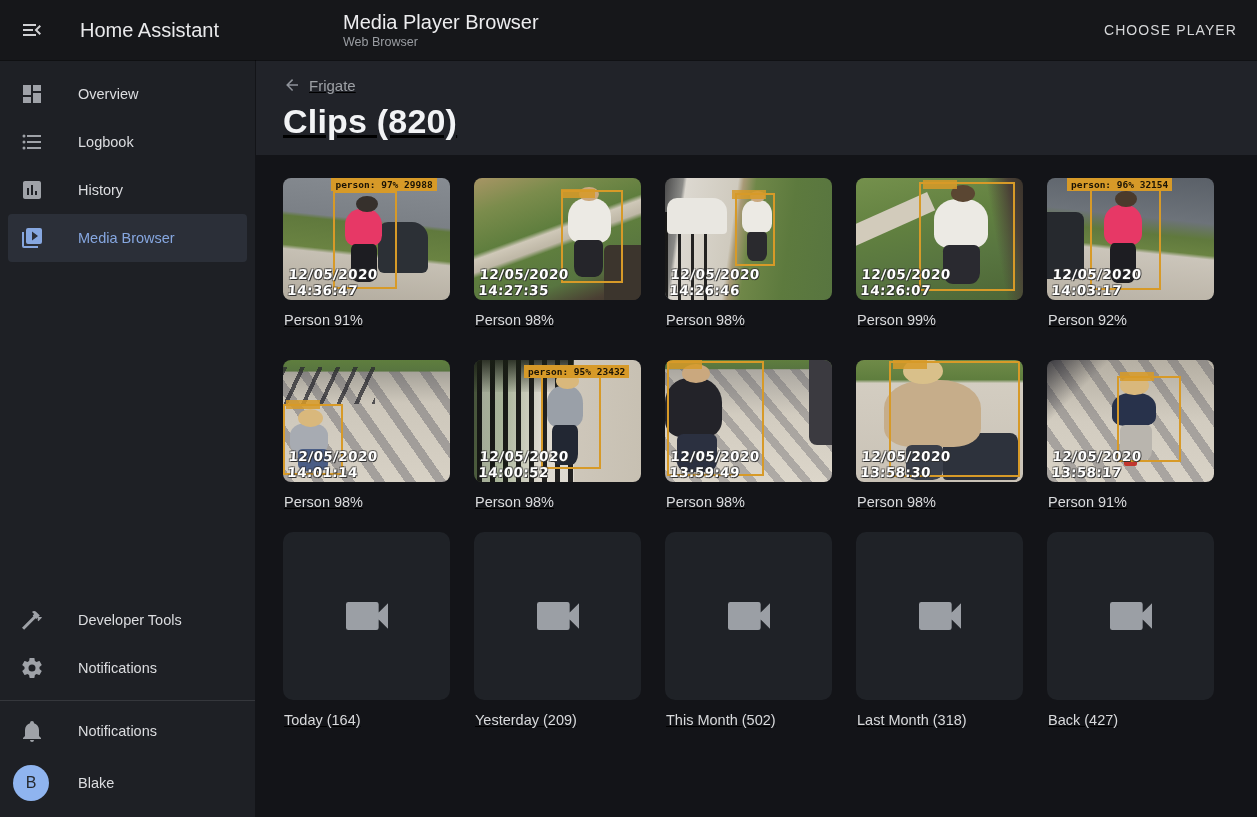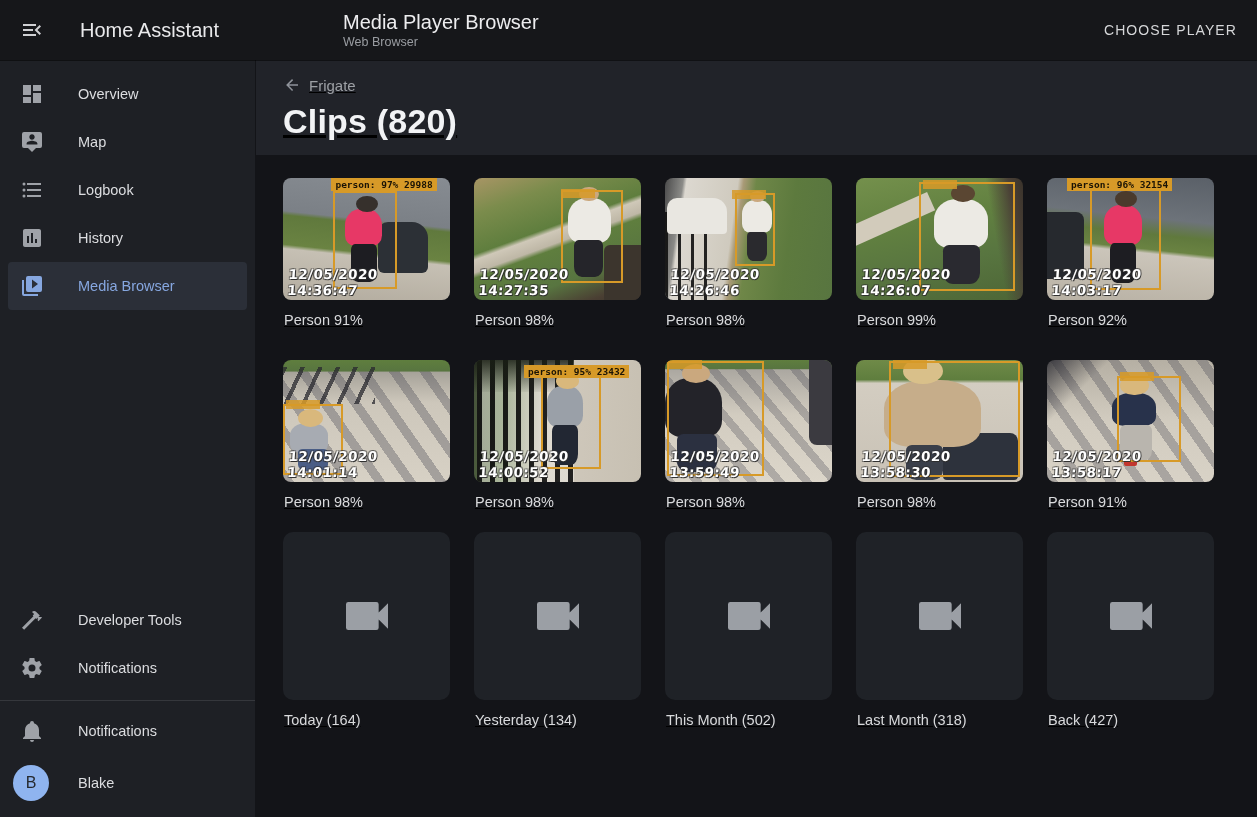--- a/index.html
+++ b/index.html
@@ -174,26 +174,20 @@
     <div class="sidebar">
       <nav id="sidebar-nav">
           <div class="nav-item">
     <span class="nav-icon"><svg viewBox="0 0 24 24" width="24" height="24" fill="currentColor" fill-rule="evenodd">
                 <path d="M13,3V9H21V3M13,21H21V11H13M3,21H11V15H3M3,13H11V3H3V13Z"></path>
               </svg></span>
     <span class="nav-label">Overview</span>
   </div>
           <div class="nav-item">
     <span class="nav-icon"><svg viewBox="0 0 24 24" width="24" height="24" fill="currentColor" fill-rule="evenodd">
-                <path d="M20,2H4A2,2 0 0,0 2,4V16A2,2 0 0,0 4,18H8L12,22L16,18H20A2,2 0 0,0 22,16V4A2,2 0 0,0 20,2M12,4.3C13.5,4.3 14.7,5.5 14.7,7C14.7,8.5 13.5,9.7 12,9.7C10.5,9.7 9.3,8.5 9.3,7C9.3,5.5 10.5,4.3 12,4.3M17.4,14.6H6.6V13.5C6.6,11.7 10.2,10.7 12,10.7C13.8,10.7 17.4,11.7 17.4,13.5V14.6Z"></path>
-              </svg></span>
-    <span class="nav-label">Map</span>
-  </div>
-          <div class="nav-item">
-    <span class="nav-icon"><svg viewBox="0 0 24 24" width="24" height="24" fill="currentColor" fill-rule="evenodd">
                 <path d="M7,5H21V7H7V5M7,13V11H21V13H7M4,4.5A1.5,1.5 0 0,1 5.5,6A1.5,1.5 0 0,1 4,7.5A1.5,1.5 0 0,1 2.5,6A1.5,1.5 0 0,1 4,4.5M4,10.5A1.5,1.5 0 0,1 5.5,12A1.5,1.5 0 0,1 4,13.5A1.5,1.5 0 0,1 2.5,12A1.5,1.5 0 0,1 4,10.5M7,19V17H21V19H7M4,16.5A1.5,1.5 0 0,1 5.5,18A1.5,1.5 0 0,1 4,19.5A1.5,1.5 0 0,1 2.5,18A1.5,1.5 0 0,1 4,16.5Z"></path>
               </svg></span>
     <span class="nav-label">Logbook</span>
   </div>
           <div class="nav-item">
     <span class="nav-icon"><svg viewBox="0 0 24 24" width="24" height="24" fill="currentColor" fill-rule="evenodd">
                 <path d="M19,3H5C3.9,3 3,3.9 3,5V19C3,20.1 3.9,21 5,21H19C20.1,21 21,20.1 21,19V5C21,3.9 20.1,3 19,3M9,17H7V10H9V17M13,17H11V7H13V17M17,17H15V13H17V17Z"></path>
               </svg></span>
     <span class="nav-label">History</span>
   </div>
@@ -390,21 +384,21 @@
     <div class="card-label">Today (164)</div>
   </div>
             <div class="card">
     <div class="folder-tile">
       <span class="video-icon">
         <svg viewBox="0 0 24 24" width="56" height="56" fill="currentColor">
                     <path d="M17,10.5V7A1,1 0 0,0 16,6H4A1,1 0 0,0 3,7V17A1,1 0 0,0 4,18H16A1,1 0 0,0 17,17V13.5L21,17.5V6.5L17,10.5Z"></path>
                   </svg>
       </span>
     </div>
-    <div class="card-label">Yesterday (134)</div>
+    <div class="card-label">Yesterday (209)</div>
   </div>
             <div class="card">
     <div class="folder-tile">
       <span class="video-icon">
         <svg viewBox="0 0 24 24" width="56" height="56" fill="currentColor">
                     <path d="M17,10.5V7A1,1 0 0,0 16,6H4A1,1 0 0,0 3,7V17A1,1 0 0,0 4,18H16A1,1 0 0,0 17,17V13.5L21,17.5V6.5L17,10.5Z"></path>
                   </svg>
       </span>
     </div>
     <div class="card-label">This Month (502)</div>

